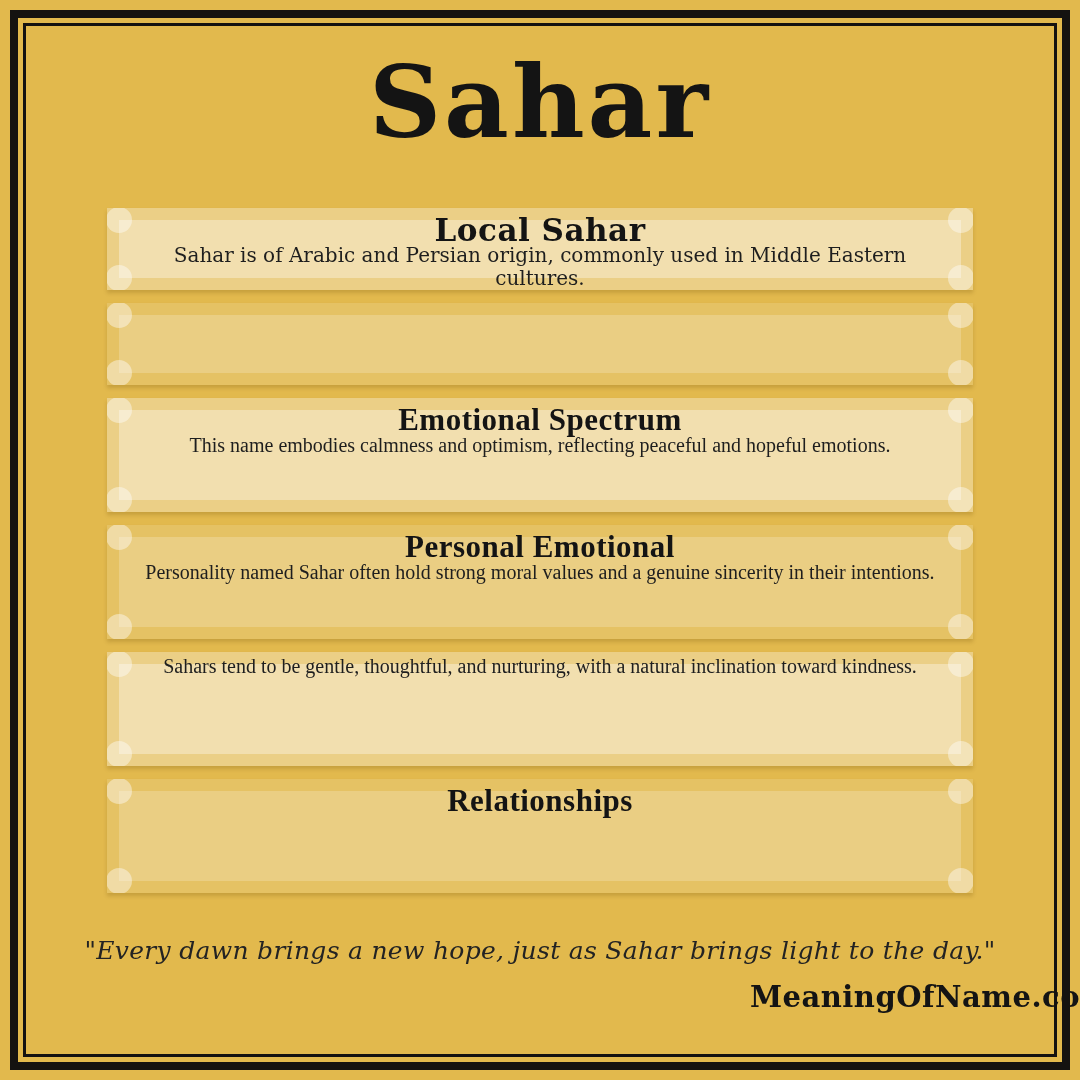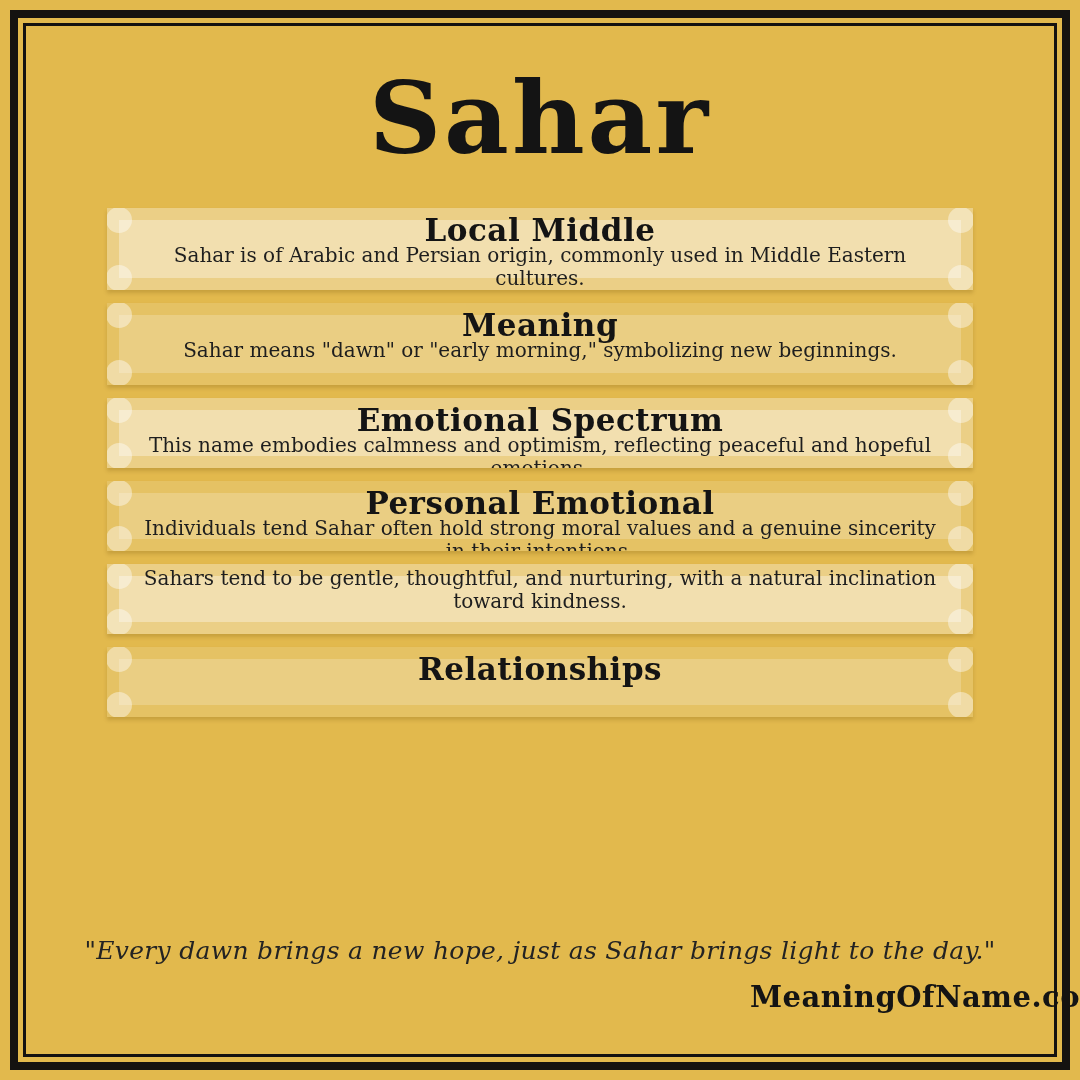--- a/index.html
+++ b/index.html
@@ -29,21 +29,21 @@
     inset: 23px;
     border: 3px solid #141210;
     pointer-events: none;
     z-index: 5;
   }
   .title {
     position: absolute;
     top: 52px;
     left: 0;
     right: 0;
-    margin: 16px;
+    margin: 0;
     text-align: center;
     font-size: 100px;
     font-weight: bold;
     line-height: 1;
     letter-spacing: 3px;
     color: #141414;
     z-index: 2;
   }
   .cards {
     position: absolute;
@@ -54,21 +54,21 @@
     flex-direction: column;
     gap: 13px;
     z-index: 2;
   }
   .card {
     position: relative;
     overflow: hidden;
     box-shadow: 0 3px 4px rgba(101, 67, 0, 0.22);
   }
   .card.small { height: 82px; }
-  .card.large { height: 70px; }
+  .card.large { height: 114px; font-family: Liberation Serif, serif; }
   
   .card.light { background: rgba(255, 255, 255, 0.32); }
   .card.light::before {
     content: "";
     position: absolute;
     inset: 12px;
     background: rgba(255, 255, 255, 0.34);
   }
   
   .card.dark { background: rgba(255, 255, 255, 0.13); }
@@ -142,55 +142,51 @@
 
   <h1 class="title">Sahar</h1>
 
   <div class="cards" id="cards">
   <section class="card light small">
     <span class="pin tl"></span>
     <span class="pin tr"></span>
     <span class="pin bl"></span>
     <span class="pin br"></span>
     <div class="card-text">
-      <h2 class="heading">Local Middle</h2>
+      <h2 class="heading">Local Sahar</h2>
       <p class="body">Sahar is of Arabic and Persian origin, commonly used in Middle Eastern cultures.</p>
     </div>
   </section>
 
   <section class="card dark small">
     <span class="pin tl"></span>
     <span class="pin tr"></span>
     <span class="pin bl"></span>
     <span class="pin br"></span>
-    <div class="card-text">
-      <h2 class="heading">Meaning</h2>
-      <p class="body">Sahar means "dawn" or "early morning," symbolizing new beginnings.</p>
-    </div>
   </section>
 
   <section class="card light large">
     <span class="pin tl"></span>
     <span class="pin tr"></span>
     <span class="pin bl"></span>
     <span class="pin br"></span>
     <div class="card-text">
       <h2 class="heading">Emotional Spectrum</h2>
       <p class="body">This name embodies calmness and optimism, reflecting peaceful and hopeful emotions.</p>
     </div>
   </section>
 
   <section class="card dark large">
     <span class="pin tl"></span>
     <span class="pin tr"></span>
     <span class="pin bl"></span>
     <span class="pin br"></span>
     <div class="card-text">
       <h2 class="heading">Personal Emotional</h2>
-      <p class="body">Individuals tend Sahar often hold strong moral values and a genuine sincerity in their intentions.</p>
+      <p class="body">Personality named Sahar often hold strong moral values and a genuine sincerity in their intentions.</p>
     </div>
   </section>
 
   <section class="card light large">
     <span class="pin tl"></span>
     <span class="pin tr"></span>
     <span class="pin bl"></span>
     <span class="pin br"></span>
     <div class="card-text">
       <p class="body">Sahars tend to be gentle, thoughtful, and nurturing, with a natural inclination toward kindness.</p>

